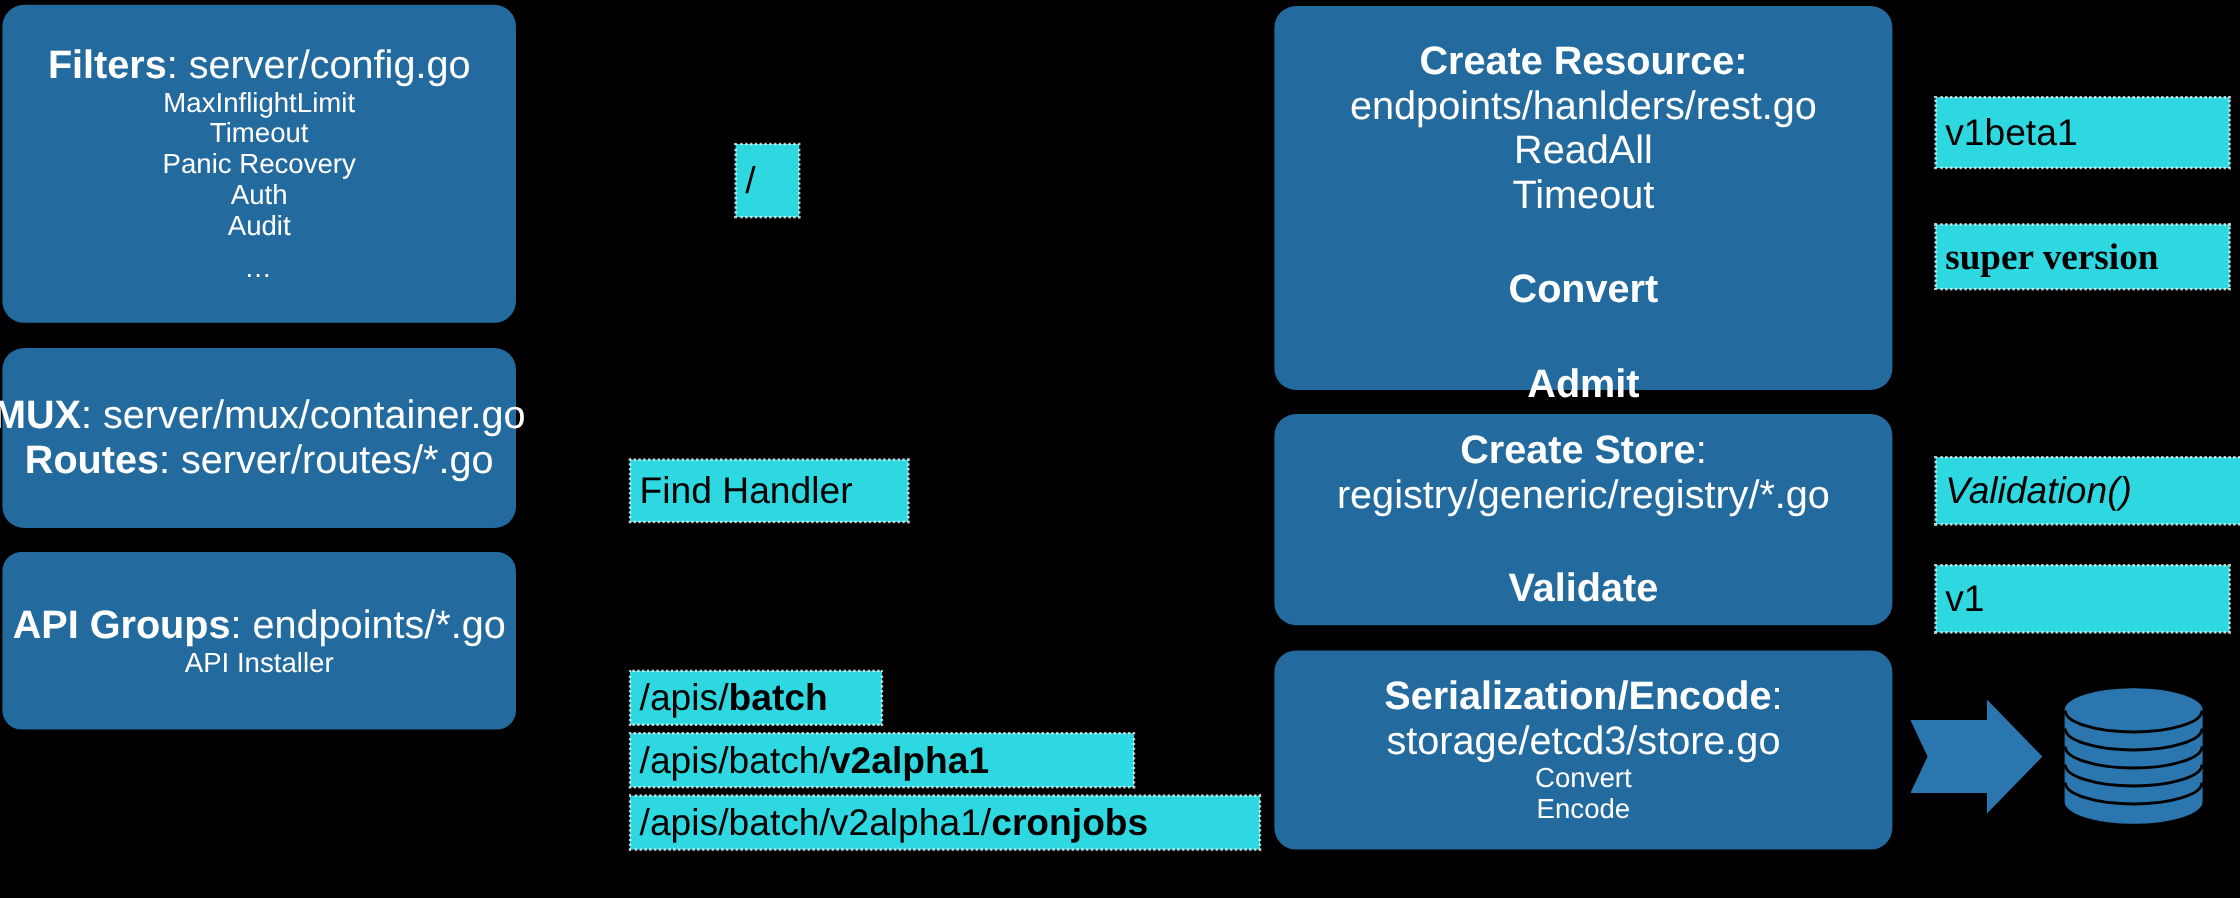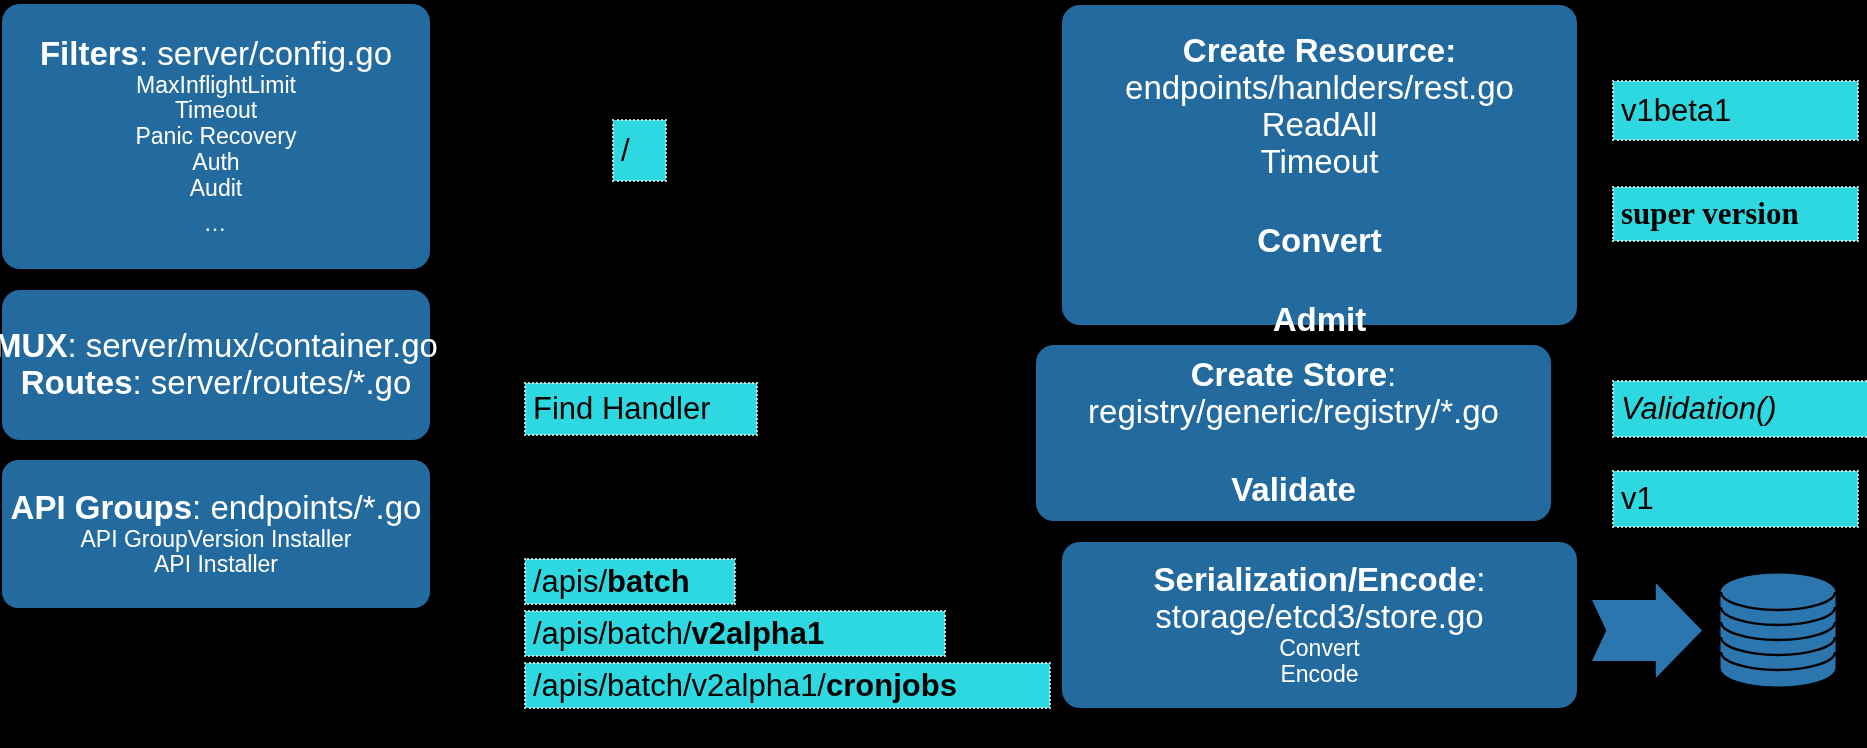--- a/index.html
+++ b/index.html
@@ -114,21 +114,20 @@
     <div class="small">Panic Recovery</div>
     <div class="small">Auth</div>
     <div class="small">Audit</div>
     <div class="ellipsis">…</div>
   </div>
 
   <div class="card" style="left:2px; top:460px; width:428px; height:148px;border-radius:16px;">
     <div class="title">
       <b>API Groups</b><span>: endpoints/*.go</span>
     </div>
-    <div class="small">API GroupVersion Installer</div>
     <div class="small">API Installer</div>
   </div>
 
   <div class="tag" style="left:613px; top:120px; width:53px; height:61px;">
     <span>/</span>
   </div>
 
   <div class="tag" style="left:525px; top:383px; width:232px; height:52px;">
     <span>Find Handler</span>
   </div>
@@ -150,21 +149,21 @@
 
   <div class="card" style="left:1062px; top:5px; width:515px; height:320px;">
     <div class="sub bold">Create Resource:</div>
     <div class="sub">endpoints/hanlders/rest.go</div>
     <div class="sub">ReadAll</div>
     <div class="sub">Timeout</div>
     <div class="sub bold">Convert</div>
     <div class="sub bold">Admit</div>
   </div>
 
-  <div class="card" style="left:1036px; top:345px; width:515px; height:176px;">
+  <div class="card" style="left:1062px; top:345px; width:515px; height:176px;">
     <div class="sub">
       <b>Create Store</b><span>:</span>
     </div>
     <div class="sub">registry/generic/registry/*.go</div>
     <div class="sub bold">Validate</div>
   </div>
 
   <div class="card" style="left:1062px; top:542px; width:515px; height:166px;">
     <div class="sub">
       <b>Serialization/Encode</b><span>:</span>

